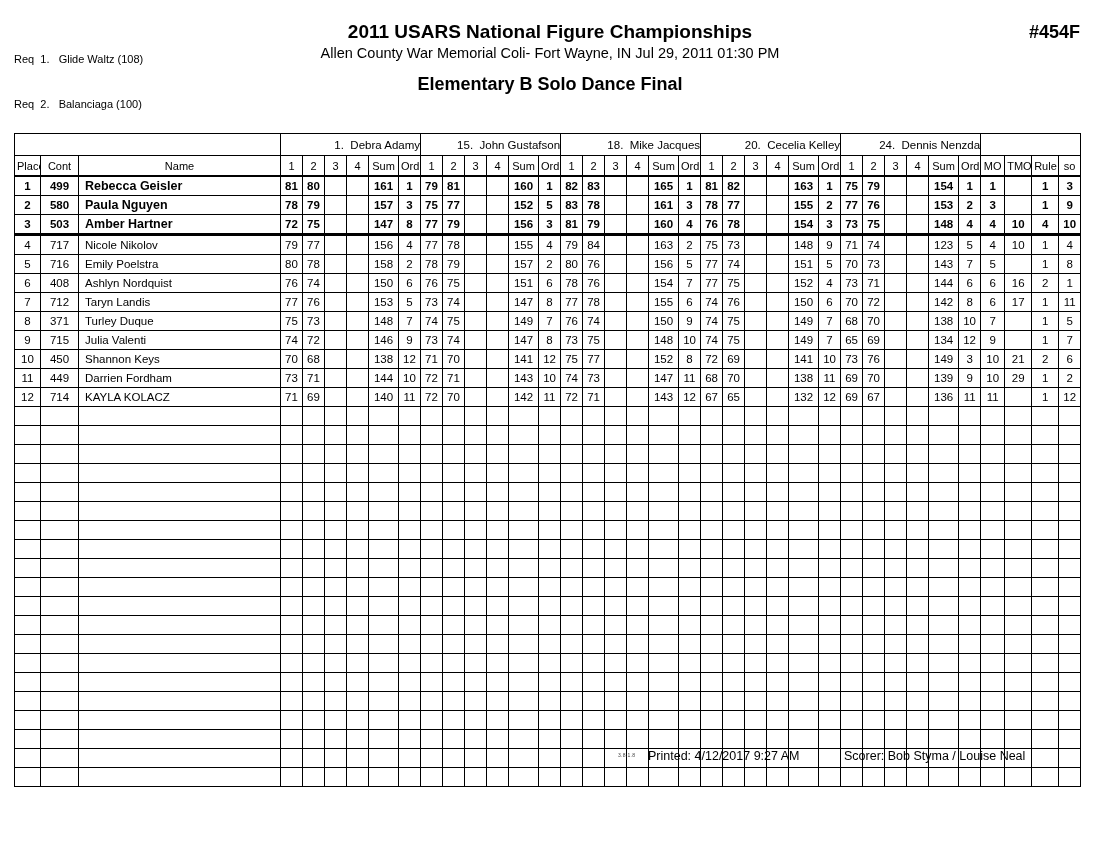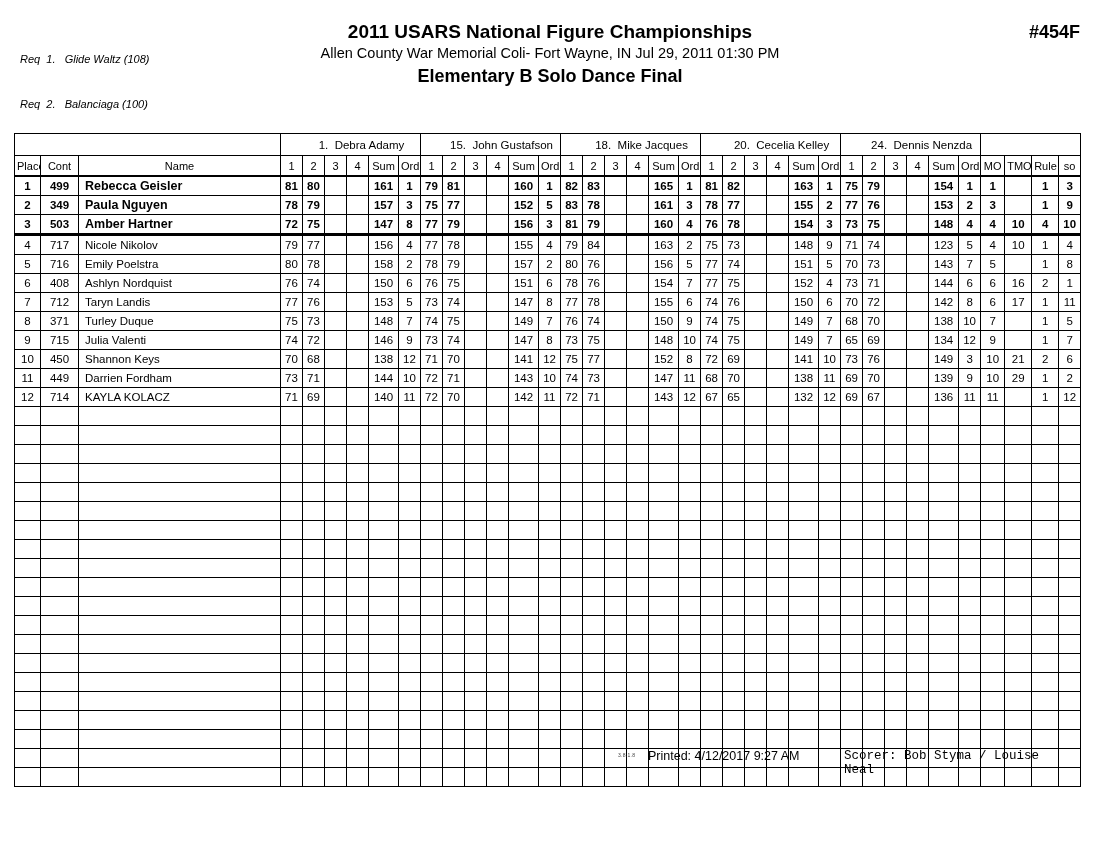--- a/index.html
+++ b/index.html
@@ -13,26 +13,25 @@
     height: 850px;
     font-family: "Liberation Sans", sans-serif;
     color: #000000;
     position: relative;
     overflow: hidden;
   }
 
   
   #req-block {
     position: absolute;
-    left: 20px;
+    left: 14px;
     top: 22px;
     font-size: 11px;
     line-height: 15px;
     white-space: pre;
-    font-style: italic;
   }
   #req-block div { white-space: pre; }
 
   #title-block {
     position: absolute;
     left: 0;
     top: 20px;
     width: 1100px;
     text-align: center;
   }
@@ -42,21 +41,21 @@
     line-height: 23px;
   }
   #venue-line {
     font-size: 14.5px;
     line-height: 20px;
   }
   #class-title {
     font-size: 18px;
     font-weight: bold;
     line-height: 24px;
-    margin-top: 1px;
+    margin-top: 9px;
   }
   #report-line {
     font-size: 15px;
     line-height: 21px;
     margin-top: 1px;
   }
   #event-number {
     position: absolute;
     right: 20px;
     top: 22px;
@@ -89,21 +88,21 @@
   }
   
   tr.judge-banner td {
     height: 21px;
     border: none;
     padding: 0;
   }
   tr.judge-banner td.jname {
     border: 1px solid #000;
     border-bottom: none;
-    text-align: center;
+    text-align: right;
     padding-left: 22px;
     font-size: 11.5px;
   }
   tr.judge-banner td.blank { border: none; }
 
   tr.colhead td { height: 19px; font-size: 11px; }
   td.lbl-left { text-align: left; padding-left: 4px; }
 
   
   td.ord {
@@ -153,21 +152,20 @@
     position: absolute;
     left: 634px;
     top: 0;
     font-size: 12.5px;
   }
   #scorer {
     position: absolute;
     left: 830px;
     top: 0;
     font-size: 12.5px;
-    font-family: Liberation Mono, monospace;
   }
 </style>
 </head>
 <body>
 
 <div id="req-block">
   <div>Req  1.   Glide Waltz (108)</div>
   <div>Req  2.   Balanciaga (100)</div>
 </div>
 
@@ -303,21 +301,21 @@
           <td class="">&nbsp;</td>
           <td class="">154</td>
           <td class="ord">1</td>
           <td>1</td>
           <td>&nbsp;</td>
           <td>1</td>
           <td>3</td>
         </tr>
         <tr class="data medal">
           <td>2</td>
-          <td>349</td>
+          <td>580</td>
           <td class="name">Paula Nguyen</td>
           <td class="">78</td>
           <td class="">79</td>
           <td class="">&nbsp;</td>
           <td class="">&nbsp;</td>
           <td class="">157</td>
           <td class="ord">3</td>
           <td class="">75</td>
           <td class="">77</td>
           <td class="">&nbsp;</td>

